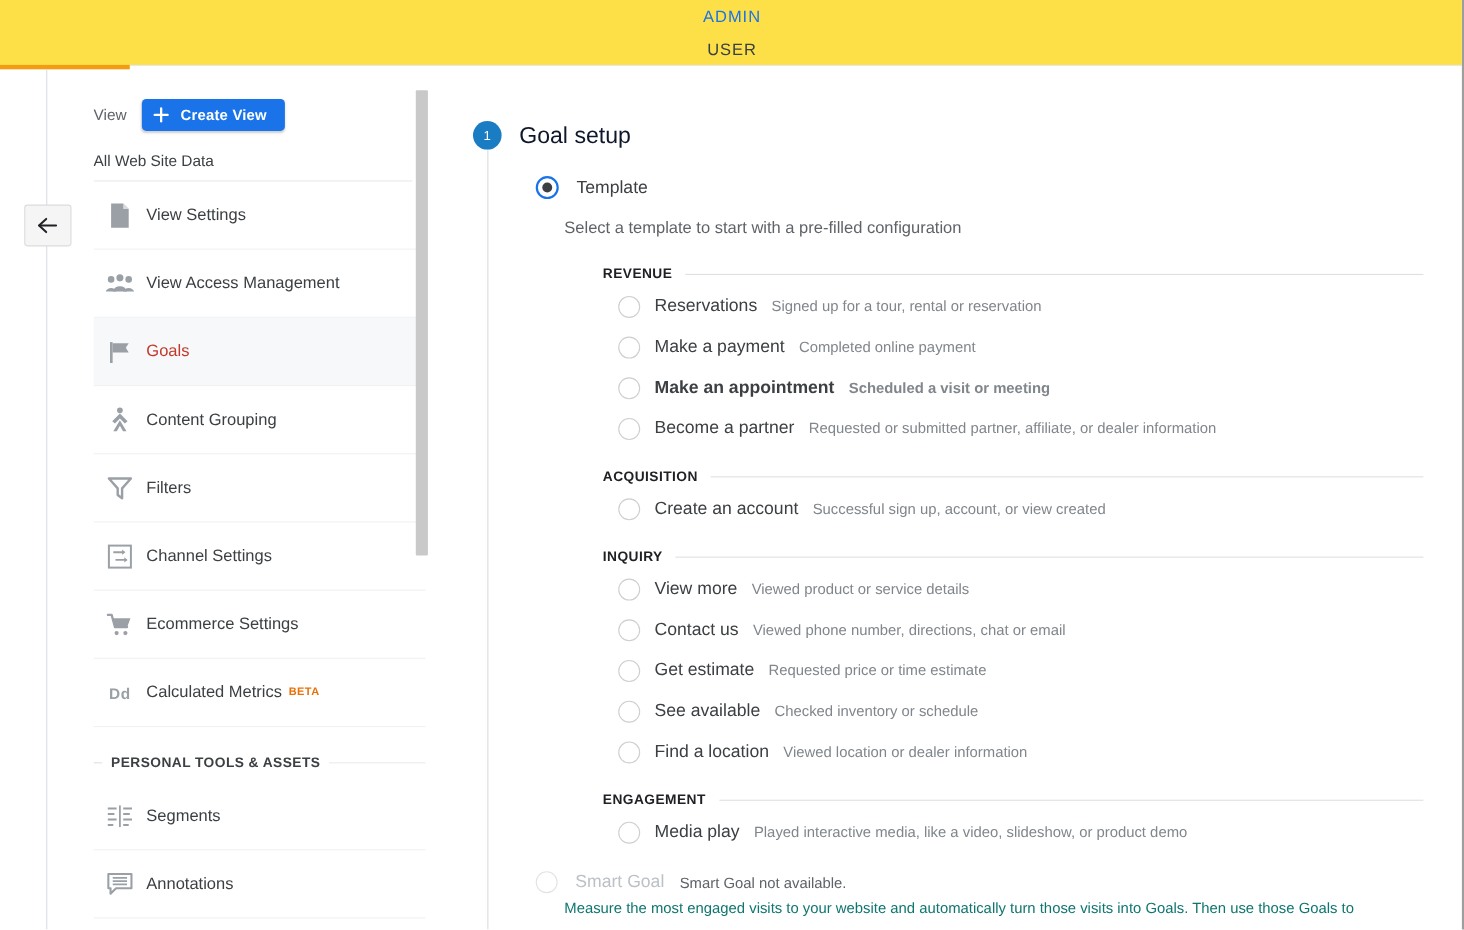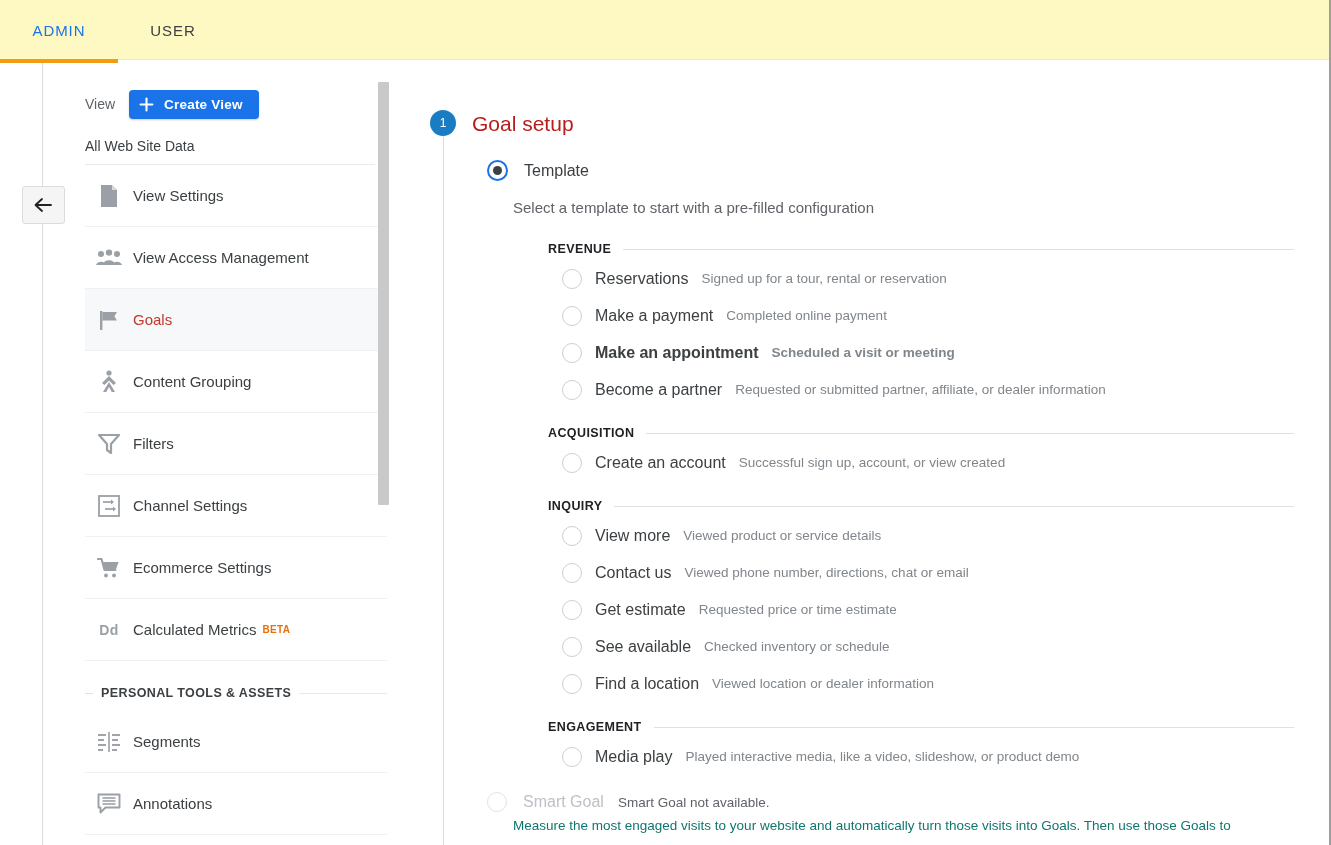--- a/index.html
+++ b/index.html
@@ -10,22 +10,22 @@
     color:#202124;
     overflow:hidden;
     position:relative;
     box-sizing:border-box;
     border-right:2px solid #9e9e9e;
   }
 
   
   .topbar{
     position:absolute;left:0;top:0;width:1331px;height:60px;
-    background:#fef9c3;
-    display:flex;align-items:center;
+    background:#fde047;
+    display:flex;align-items:center;flex-direction:column;
   }
   .tab{
     height:60px;display:flex;align-items:center;justify-content:center;
     font-size:15px;letter-spacing:.9px;font-weight:400;
     cursor:pointer;user-select:none;
   }
   .tab-admin{width:118px;color:#1a73e8;}
   .tab-user{width:110px;color:#3c4043;}
   .tab-underline{
     position:absolute;left:0;top:59px;width:118px;height:4px;background:#f39c12;
@@ -107,21 +107,21 @@
   }
   .step-line{
     position:absolute;left:443px;top:122px;width:1px;height:723px;background:#dadce0;
   }
   .step-badge{
     position:absolute;left:430px;top:110px;width:26px;height:26px;border-radius:50%;
     background:#1a7dc4;color:#fff;font-size:12px;
     display:flex;align-items:center;justify-content:center;font-weight:400;
   }
   .step-title{
-    position:absolute;left:472px;top:112px;font-size:21px;color:#b91c1c;font-weight:400;
+    position:absolute;left:472px;top:112px;font-size:21px;color:#0f172a;font-weight:400;
   }
 
   
   .tmpl-radio-row{
     position:absolute;left:487px;top:160px;display:flex;align-items:center;
     cursor:pointer;
   }
   .radio-sel{
     width:21px;height:21px;border-radius:50%;border:2px solid #1a73e8;
     display:flex;align-items:center;justify-content:center;box-sizing:border-box;

